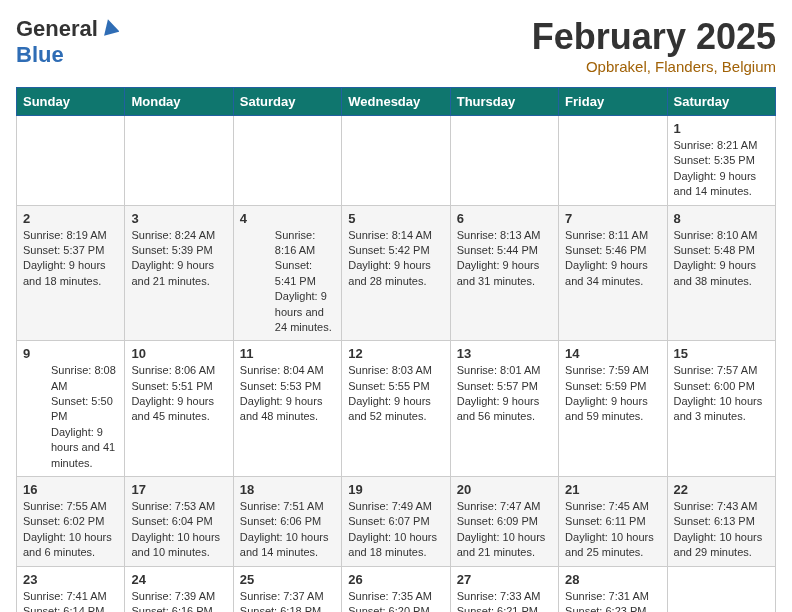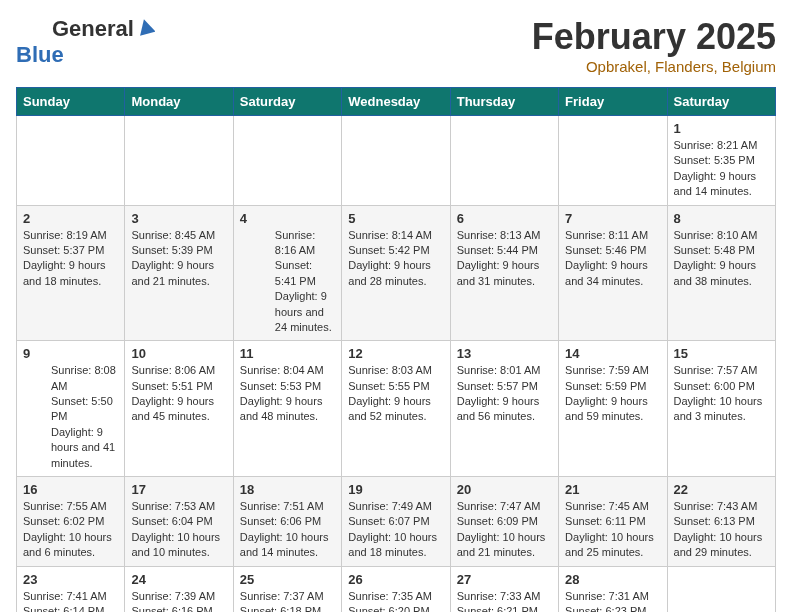--- a/index.html
+++ b/index.html
@@ -17,21 +17,20 @@
       margin-bottom: 12px;
     }
     .logo {
       display: flex;
       flex-direction: column;
       align-items: flex-start;
     }
     .logo-line {
       display: flex;
       align-items: center;
-      margin-left: 36px;
     }
     .title-area {
       text-align: right;
     }
     .month-title {
       font-size: 36px;
       font-weight: bold;
       color: #333;
     }
     .location {
@@ -132,21 +131,21 @@
       </tr>
       <tr>
         <td>
           <span class="day-num">2</span>
           <div class="day-info" style="white-space: pre-line;">Sunrise: 8:19 AM
 Sunset: 5:37 PM
 Daylight: 9 hours and 18 minutes.</div>
         </td>
         <td>
           <span class="day-num">3</span>
-          <div class="day-info" style="white-space: pre-line;">Sunrise: 8:45 AM
+          <div class="day-info" style="white-space: pre-line;">Sunrise: 8:24 AM
 Sunset: 5:39 PM
 Daylight: 9 hours and 21 minutes.</div>
         </td>
         <td>
           <span class="day-num">4</span>
           <div class="day-info" style="white-space: pre-line; margin-left: 35px;">Sunrise: 8:16 AM
 Sunset: 5:41 PM
 Daylight: 9 hours and 24 minutes.</div>
         </td>
         <td>

